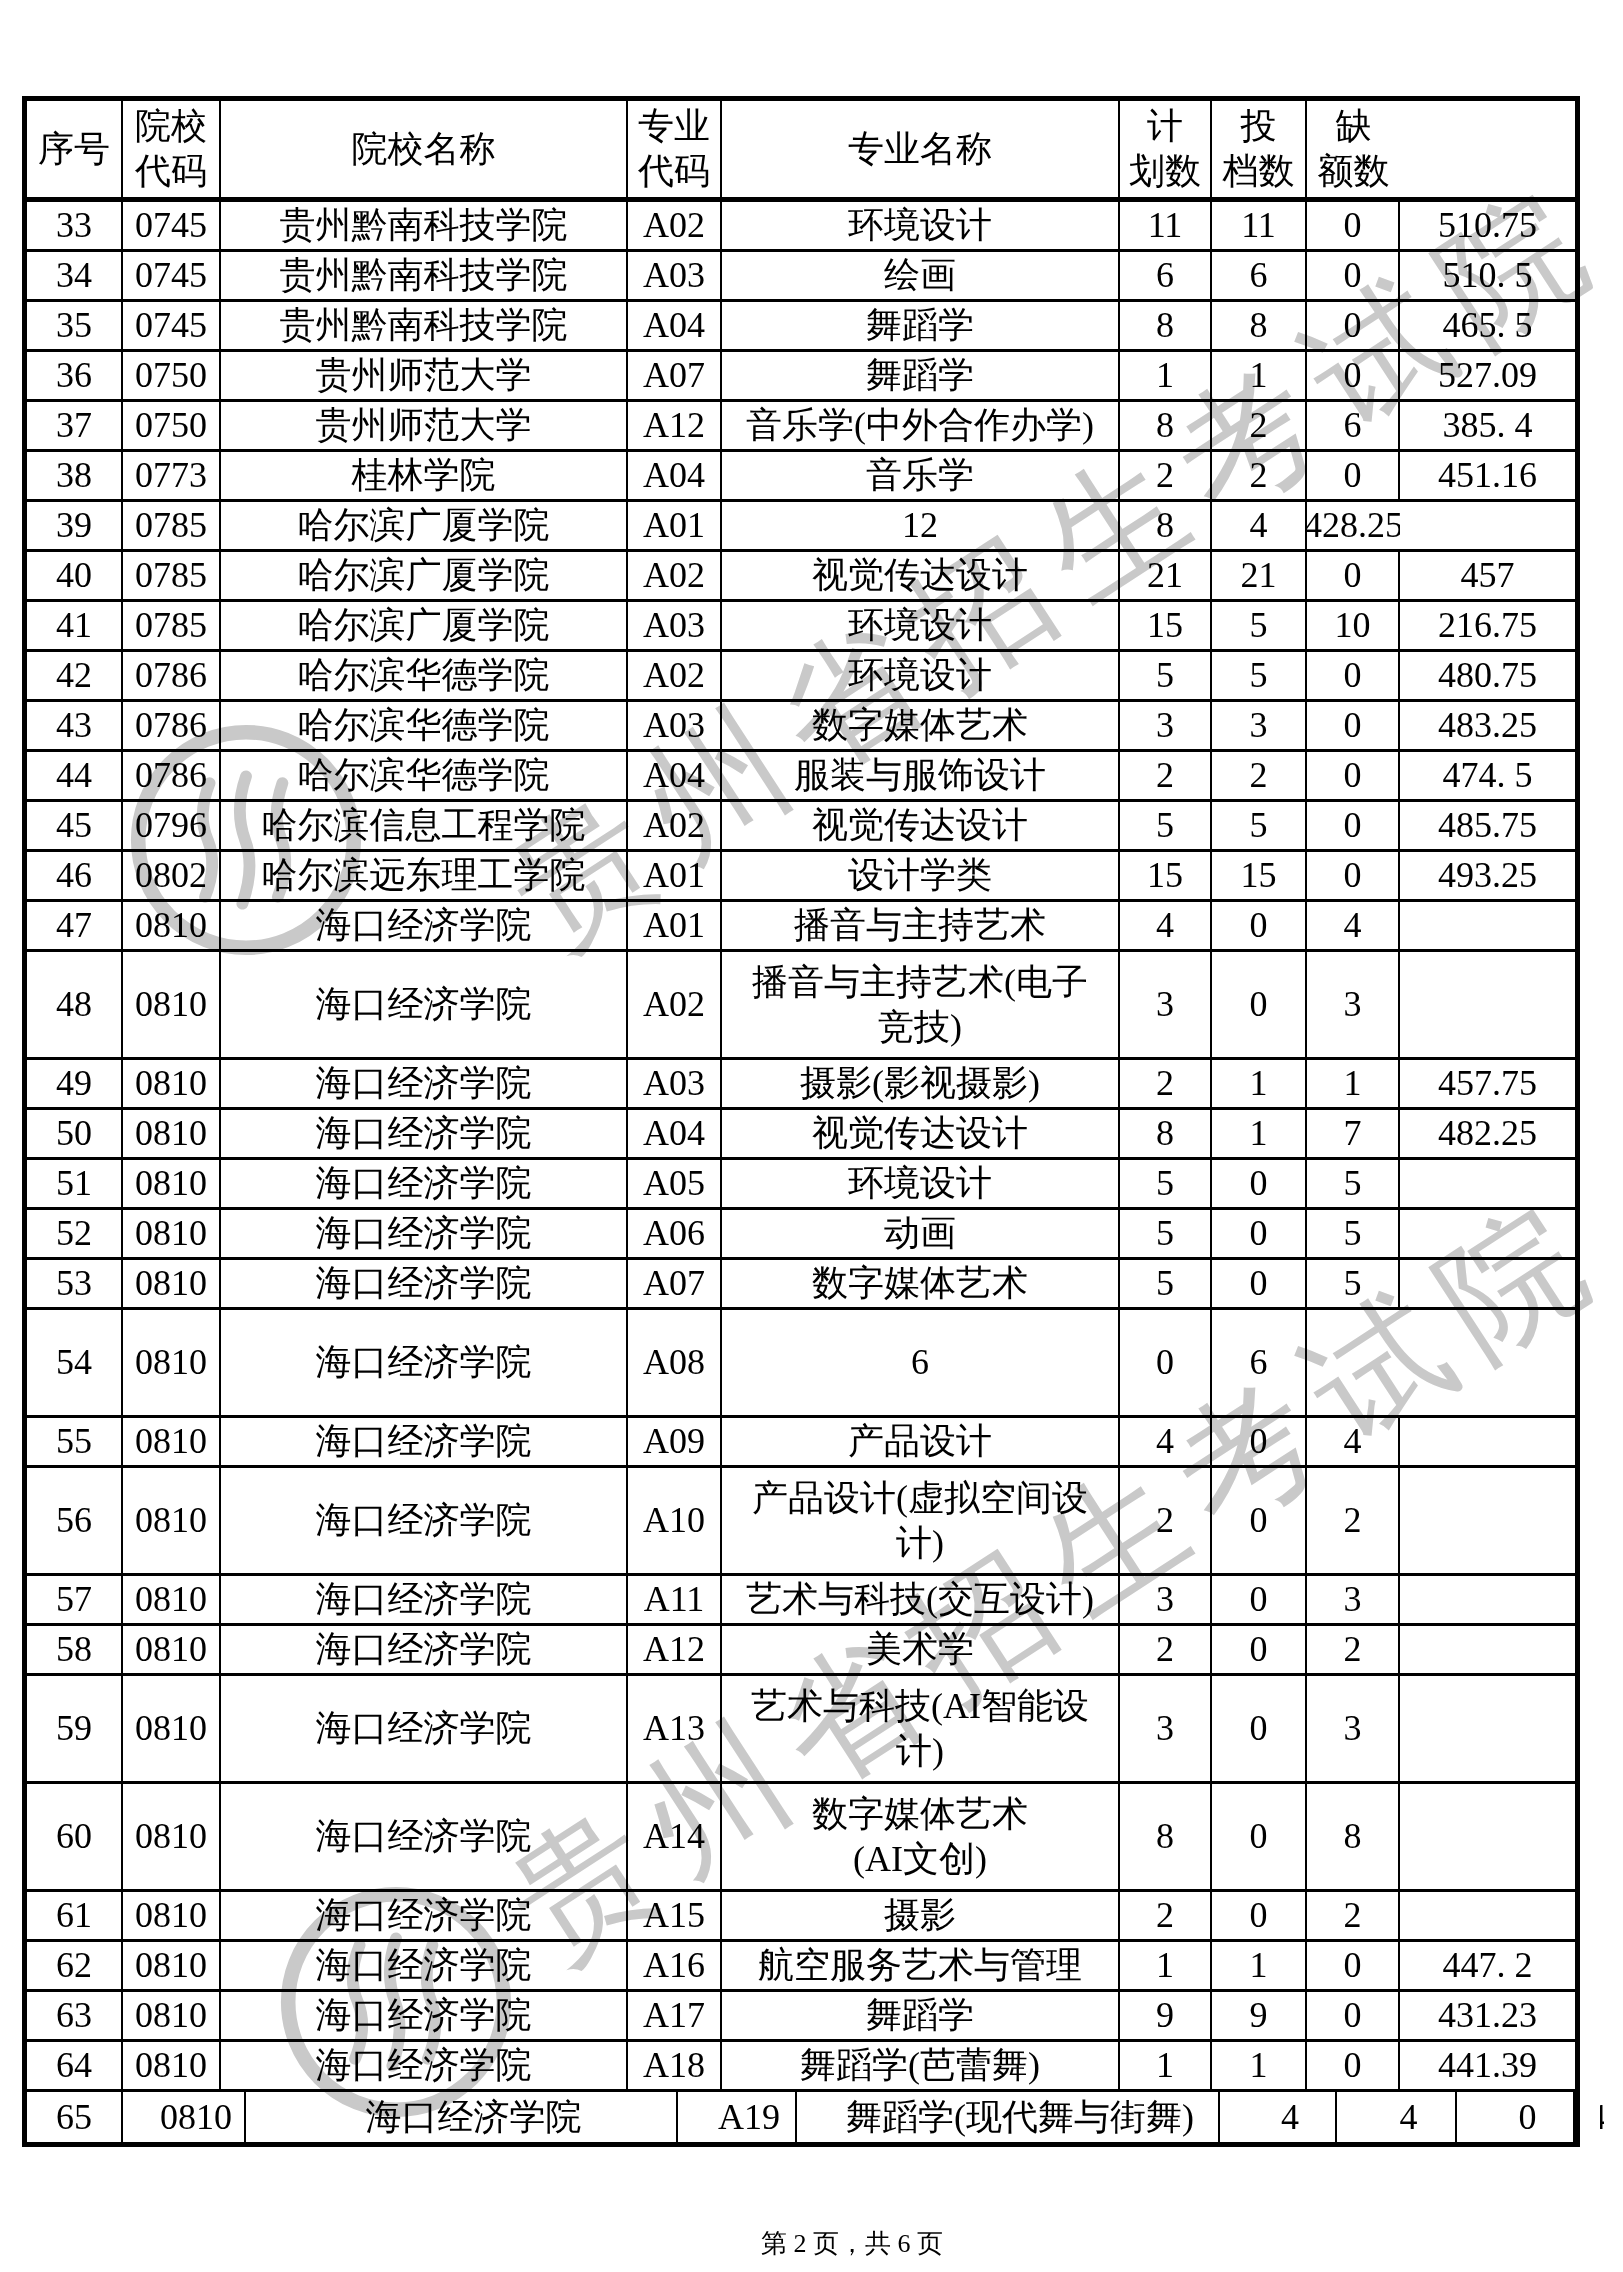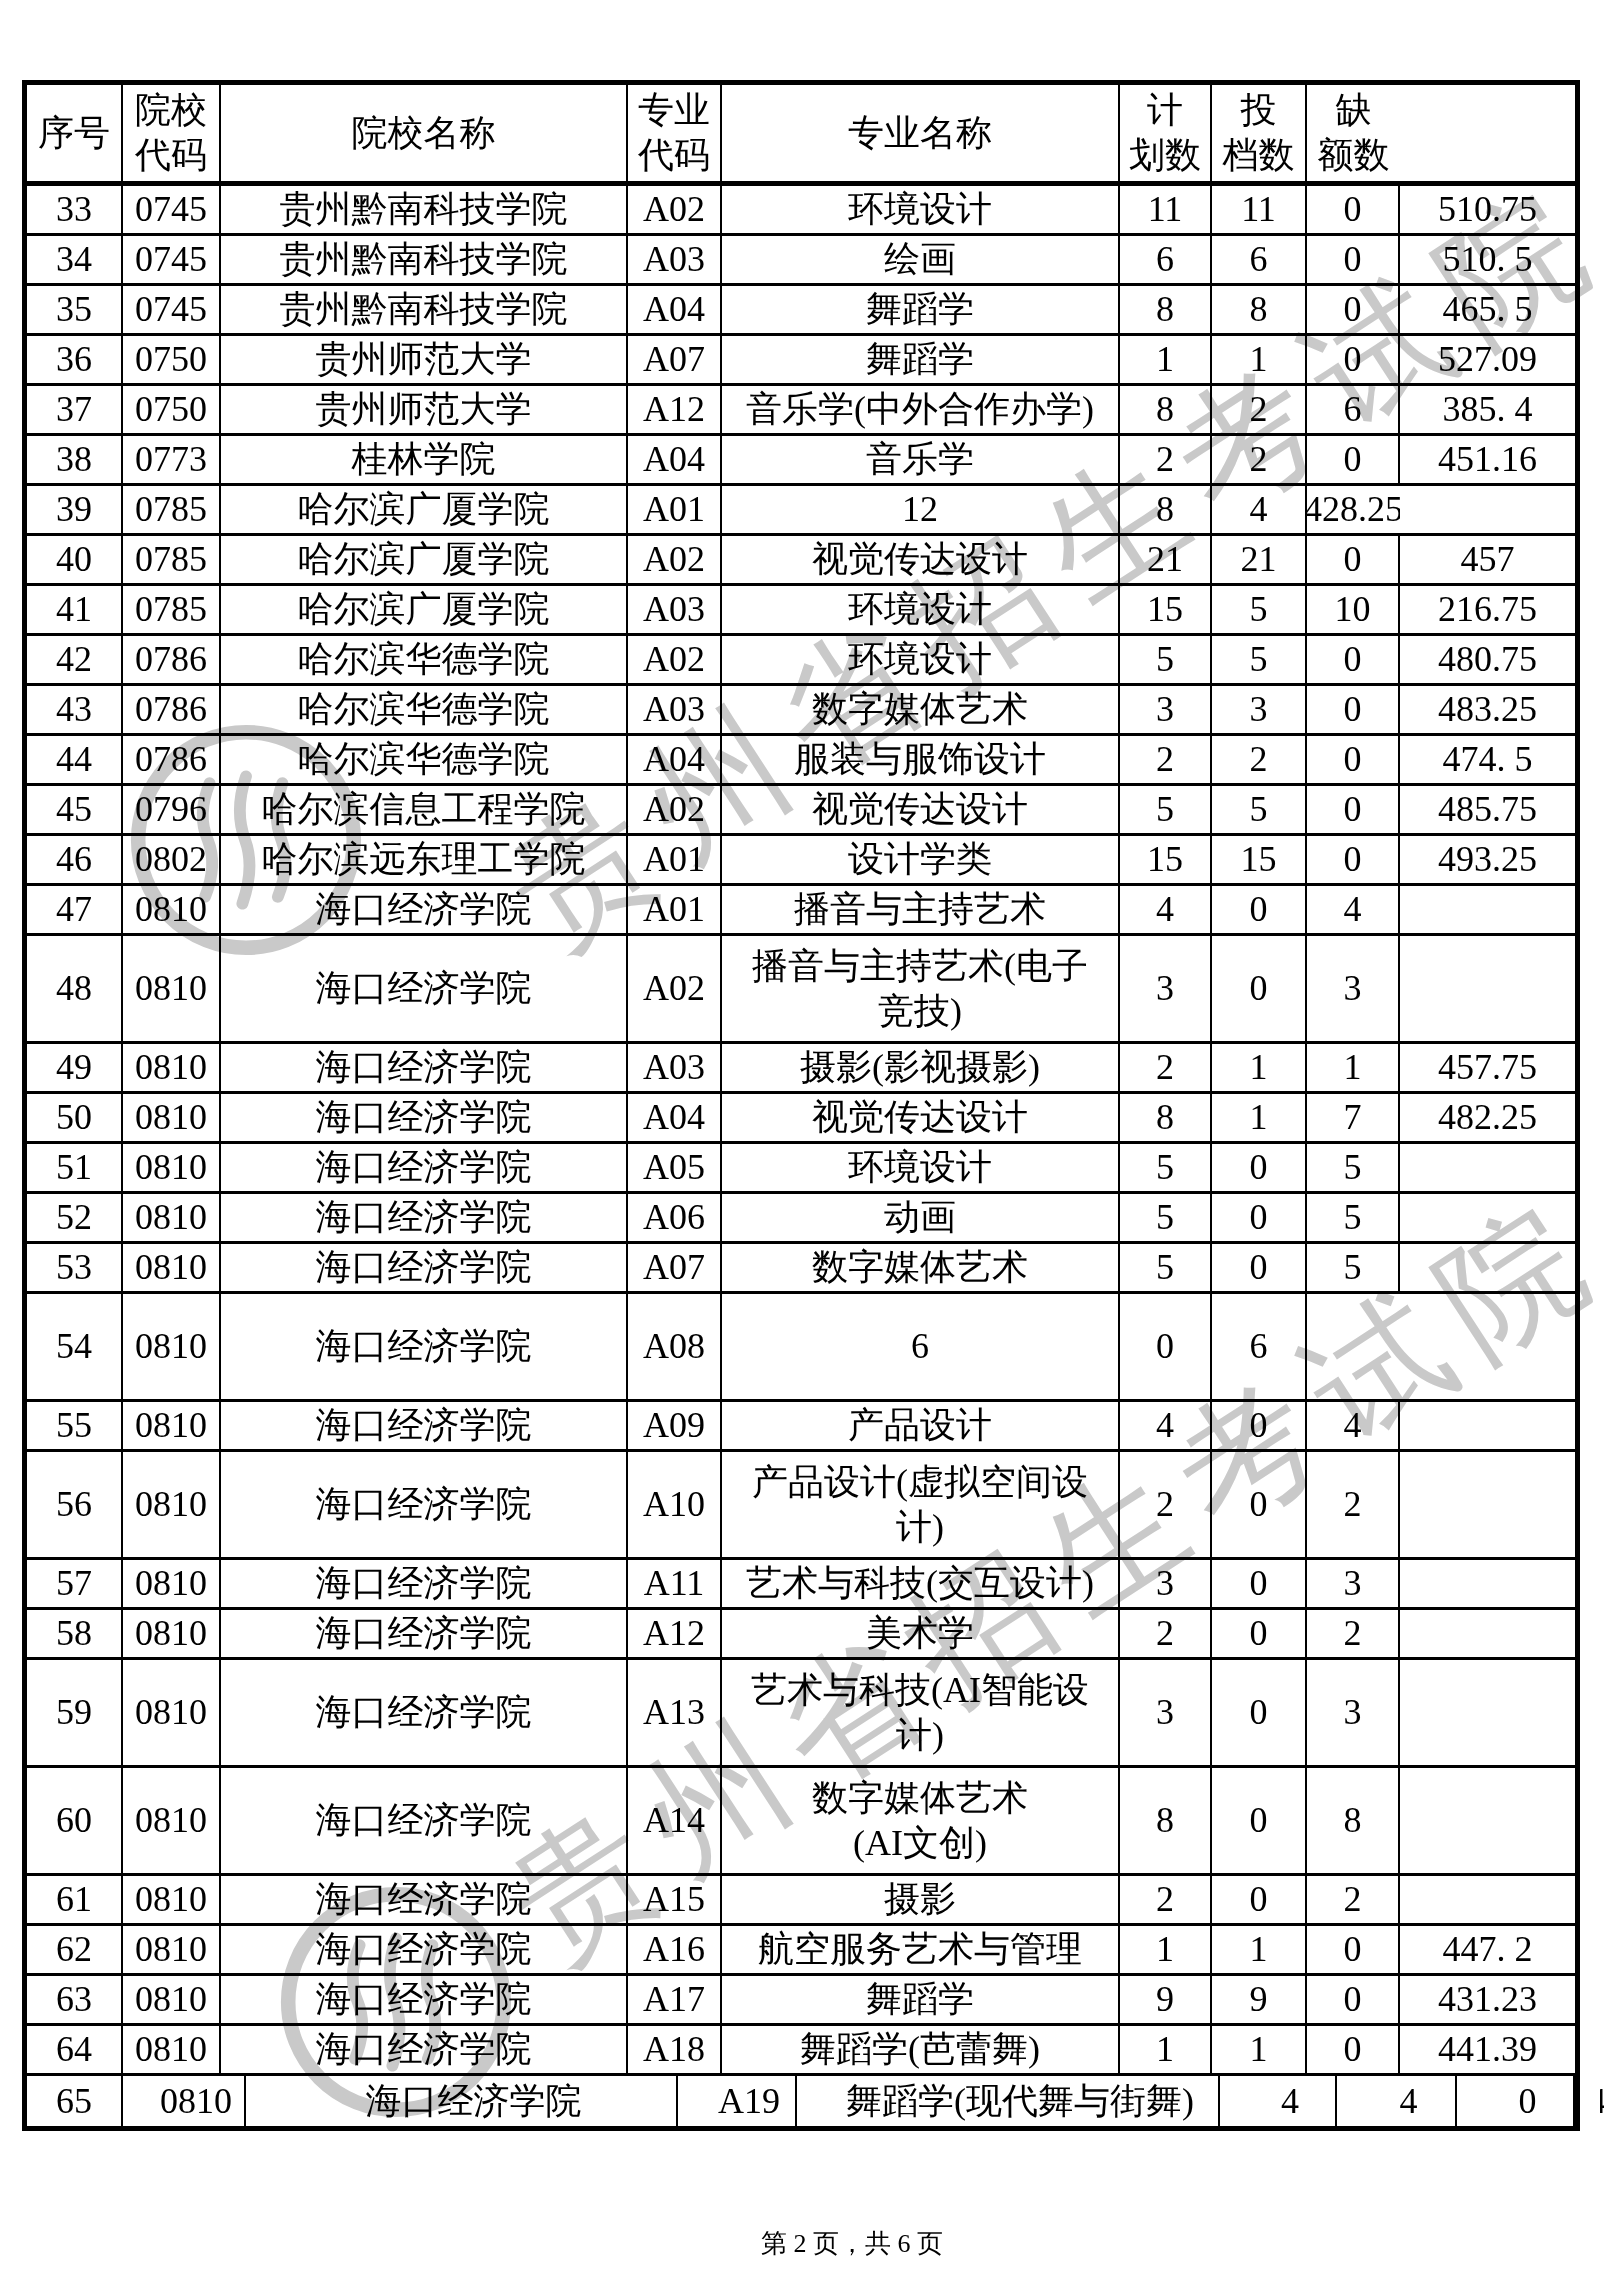--- a/index.html
+++ b/index.html
@@ -26,21 +26,21 @@
   }
   #wm-text-top    { left:527px; top:818px; }
   #wm-text-bottom { left:527px; top:1832px; }
   .wm-emblem { position:absolute; z-index:0; }
   #wm-emblem-top    { left:130px;  top:724px; }
   #wm-emblem-bottom { left:280px;  top:1886px; }
 
   
   .tbl {
     position:absolute;
-    left:22px; top:80px;
+    left:22px; top:96px;
     width:1558px;
     border:5.5px solid #000;
     z-index:1;
     box-sizing:border-box;
     background:transparent;
   }
   .trow {
     display:grid;
     grid-template-columns:96px 98px 407px 94px 398px 92px 95px 93px 1fr;
     border-bottom:3.6px solid #000;

